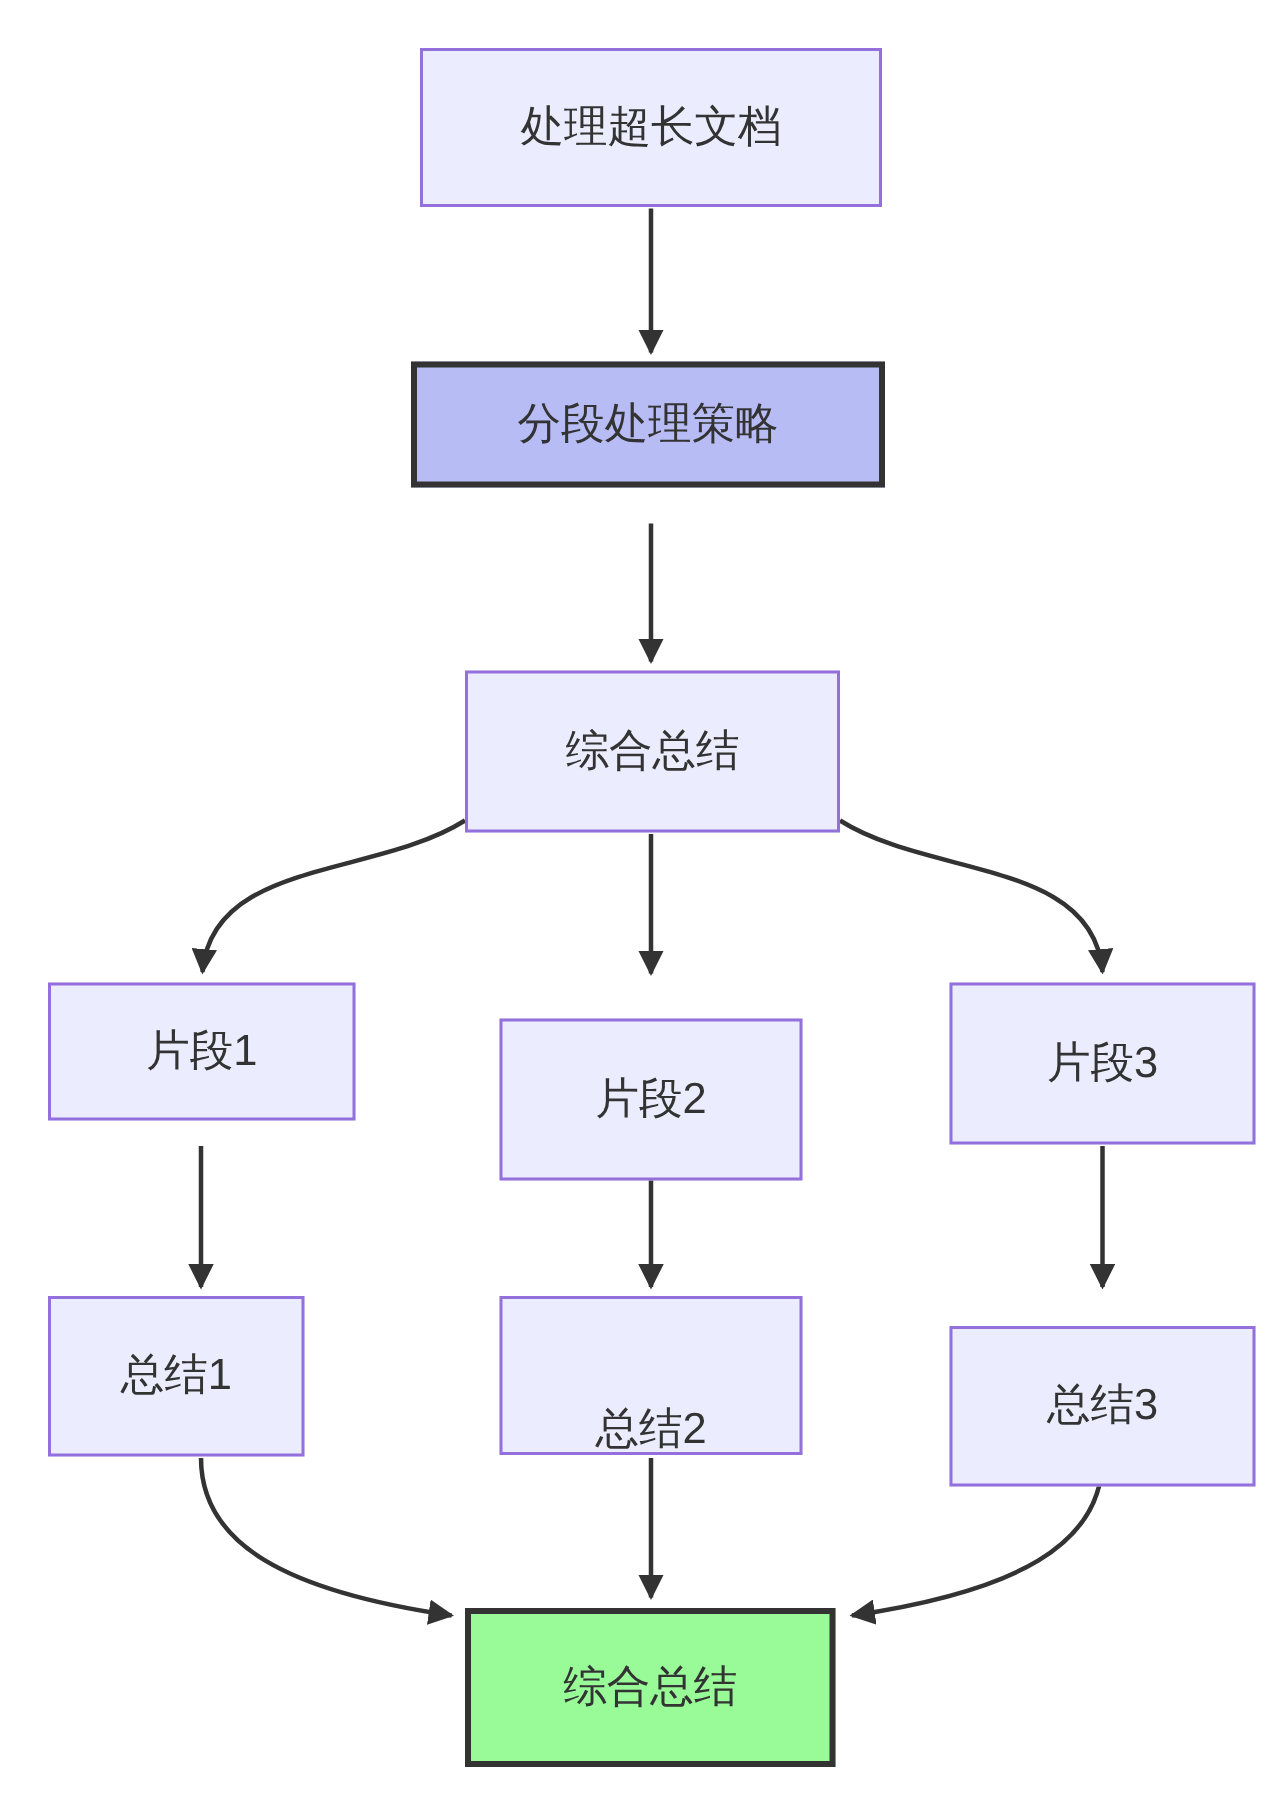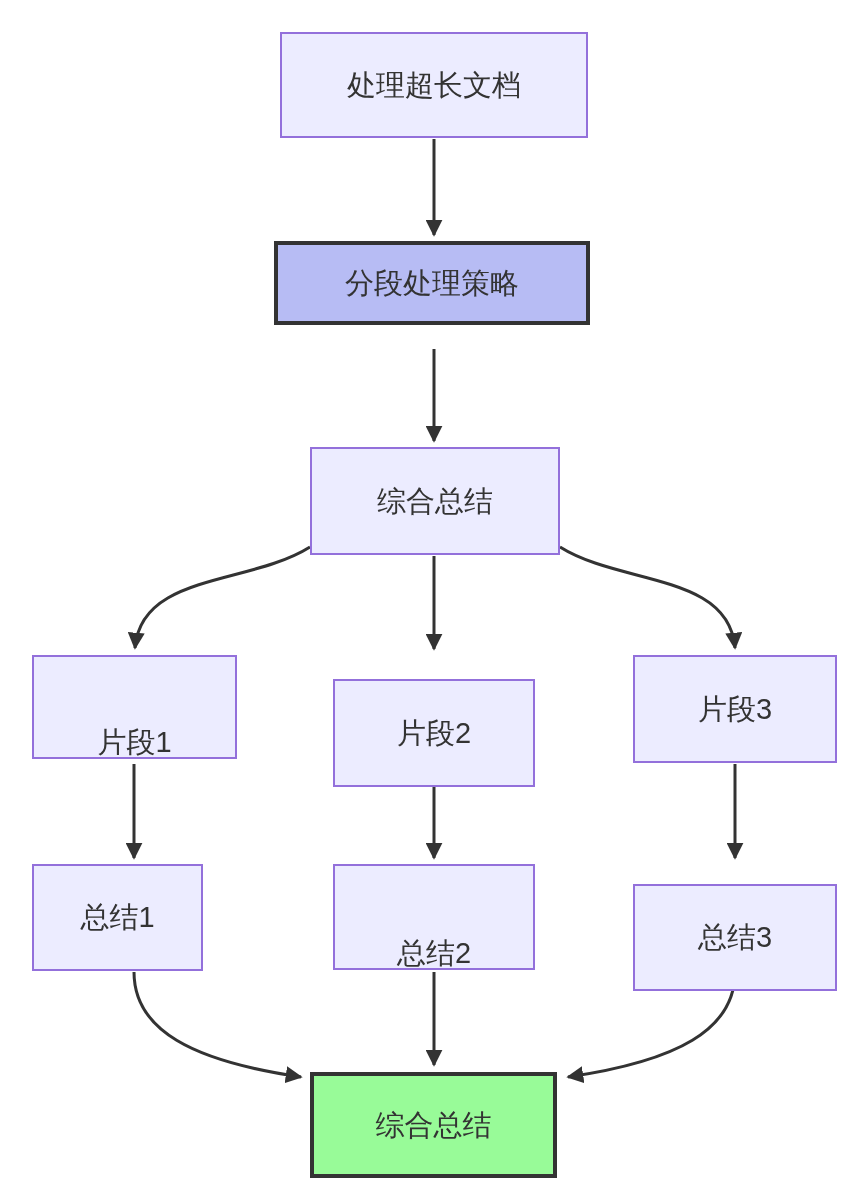--- a/index.html
+++ b/index.html
@@ -55,21 +55,21 @@
     border: 4px solid var(--highlight-border);
   }
   .node.result {
     background: var(--result-fill);
     border: 4px solid var(--result-border);
   }
   
   #node-A  { left:280px; top:32px;  width:308px; height:106px; }
   #node-B  { left:274px; top:241px; width:316px; height:84px; }
   #node-C  { left:310px; top:447px; width:250px; height:108px; }
-  #node-D1 { left:32px;  top:655px; width:205px; height:104px;align-items:flex-end; }
+  #node-D1 { left:32px;  top:655px; width:205px; height:92px; }
   #node-D2 { left:333px; top:655px; width:202px; height:108px;margin-top:24px; }
   #node-D3 { left:633px; top:655px; width:204px; height:108px; }
   #node-E1 { left:32px;  top:864px; width:171px; height:107px; }
   #node-E2 { left:333px; top:864px; width:202px; height:106px;align-items:flex-end; }
   #node-E3 { left:633px; top:864px; width:204px; height:107px;margin-top:20px; }
   #node-F  { left:310px; top:1072px; width:247px; height:106px; }
 </style>
 </head>
 <body>
 

